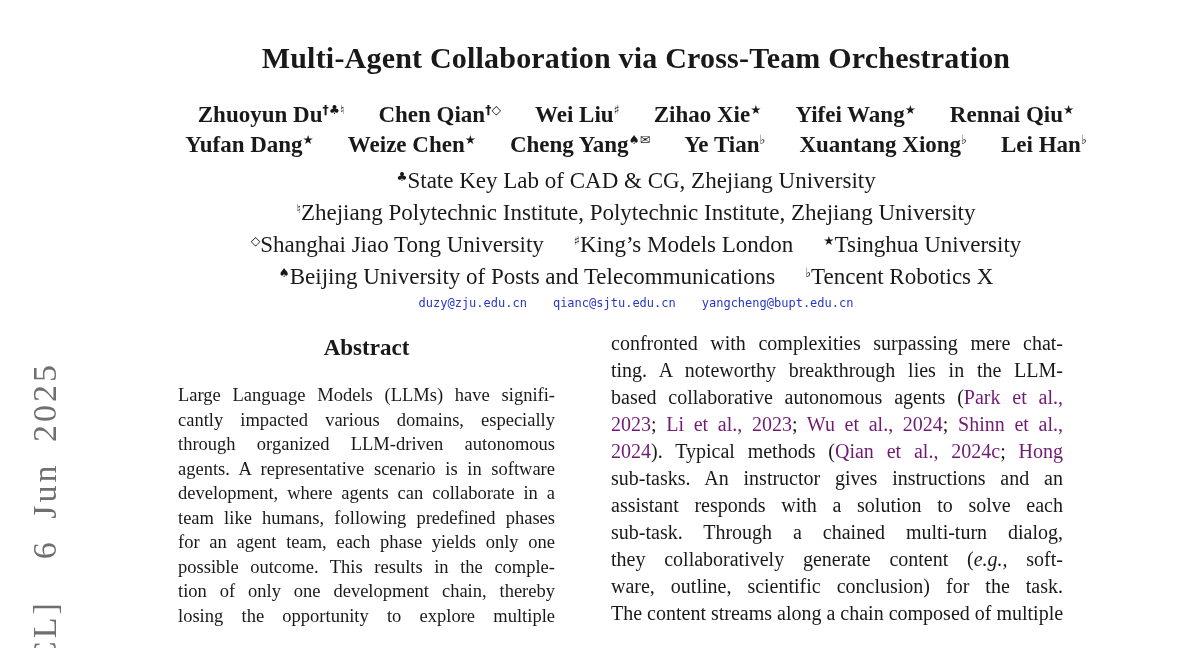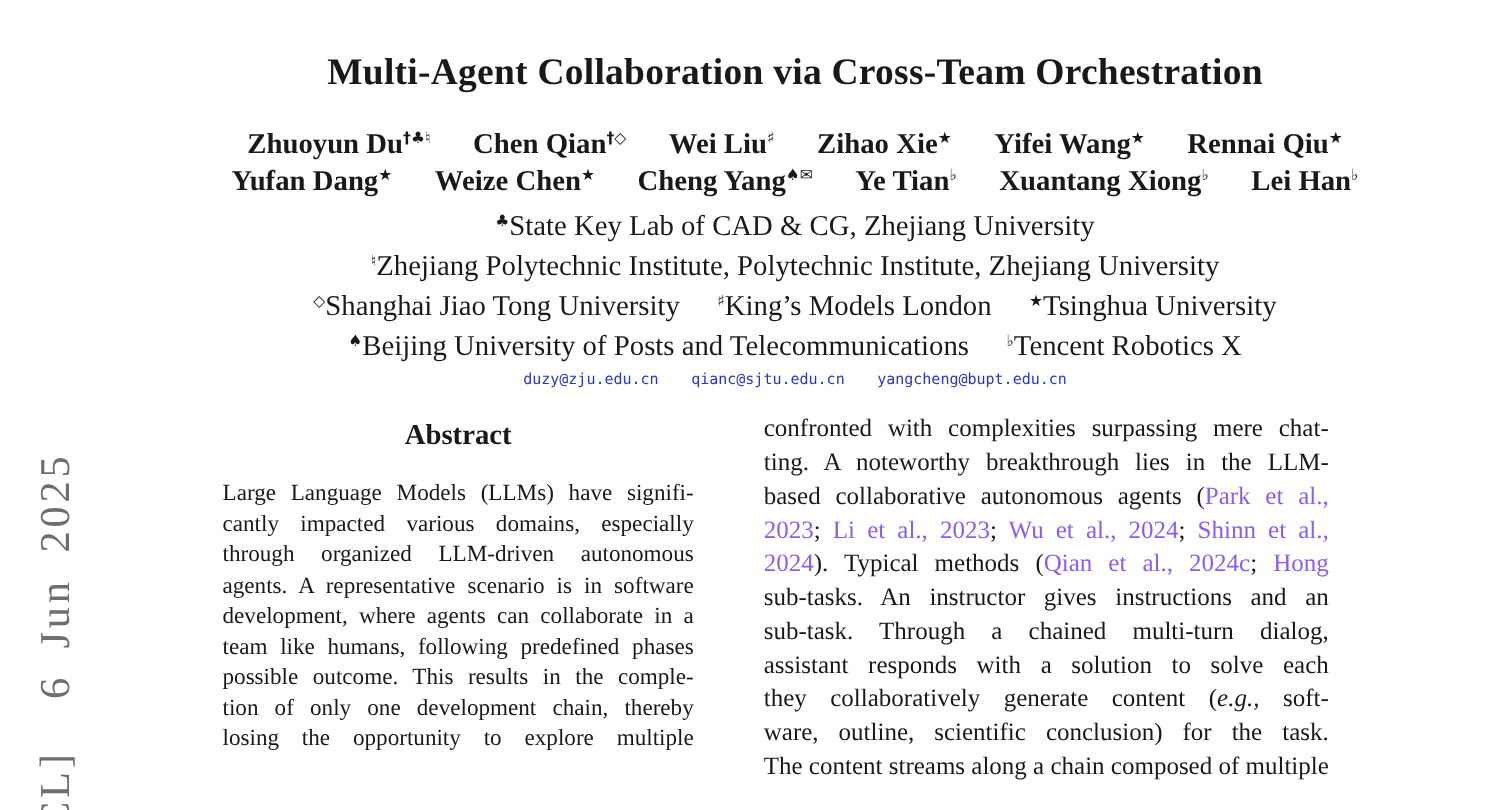--- a/index.html
+++ b/index.html
@@ -51,21 +51,21 @@
   }
   .abs-line {
     font-size: 18.5px; height: 24.5px; line-height: 24.5px;
     text-align: justify; text-align-last: justify; white-space: nowrap;
   }
   .intro-col { left: 611px; top: 330px; width: 452px; }
   .body-line {
     font-size: 20px; height: 27px; line-height: 27px;
     text-align: justify; text-align-last: justify; white-space: nowrap;
   }
-  .link { color: #8b5cf6; cursor: pointer; }
+  .link { color: #701a75; cursor: pointer; }
   .em { font-style: italic; }
 </style>
 </head>
 <body>
 
 <div class="page">
 
   <div class="watermark">CL]  6 Jun 2025</div>
 
   <div class="header">
@@ -85,33 +85,34 @@
 
   <section class="col abstract-col">
     <h2 class="abstract-head">Abstract</h2>
     <div id="abstract-body">
         <div class="abs-line">Large Language Models (LLMs) have signifi-</div>
         <div class="abs-line">cantly impacted various domains, especially</div>
         <div class="abs-line">through organized LLM-driven autonomous</div>
         <div class="abs-line">agents. A representative scenario is in software</div>
         <div class="abs-line">development, where agents can collaborate in a</div>
         <div class="abs-line">team like humans, following predefined phases</div>
+        <div class="abs-line">for an agent team, each phase yields only one</div>
         <div class="abs-line">possible outcome. This results in the comple-</div>
         <div class="abs-line">tion of only one development chain, thereby</div>
         <div class="abs-line">losing the opportunity to explore multiple</div>
       </div>
   </section>
 
   <section class="col intro-col" id="intro-body">
       <div class="body-line"><span>confronted with complexities surpassing mere chat-</span></div>
       <div class="body-line"><span>ting. A noteworthy breakthrough lies in the LLM-</span></div>
       <div class="body-line"><span>based collaborative autonomous agents (</span><span class="link">Park et al.,</span></div>
       <div class="body-line"><span class="link">2023</span><span>; </span><span class="link">Li et al., 2023</span><span>; </span><span class="link">Wu et al., 2024</span><span>; </span><span class="link">Shinn et al.,</span></div>
       <div class="body-line"><span class="link">2024</span><span>). Typical methods (</span><span class="link">Qian et al., 2024c</span><span>; </span><span class="link">Hong</span></div>
       <div class="body-line"><span>sub-tasks. An instructor gives instructions and an</span></div>
+      <div class="body-line"><span>assistant responds with a solution to solve each</span></div>
       <div class="body-line"><span>sub-task. Through a chained multi-turn dialog,</span></div>
-      <div class="body-line"><span>assistant responds with a solution to solve each</span></div>
       <div class="body-line"><span>they collaboratively generate content (</span><span class="em">e.g.,</span><span> soft-</span></div>
       <div class="body-line"><span>ware, outline, scientific conclusion) for the task.</span></div>
       <div class="body-line"><span>The content streams along a chain composed of multiple</span></div>
     </section>
 
 </div>
 
 </body></html>

